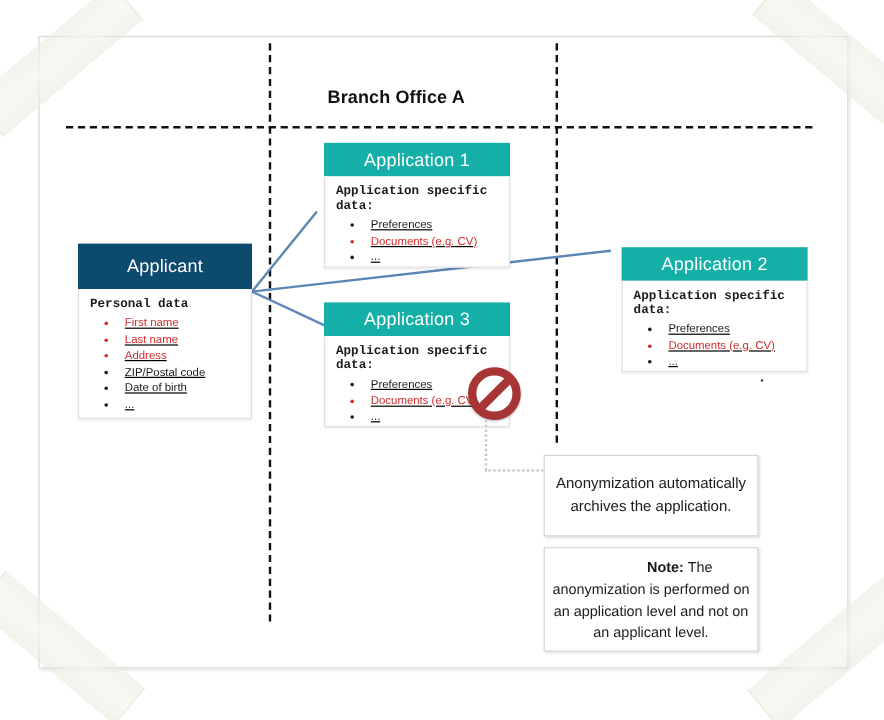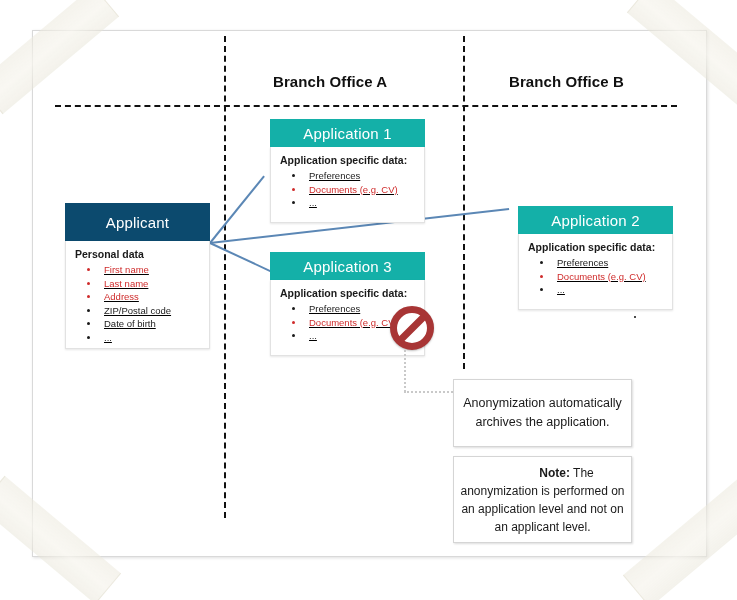--- a/index.html
+++ b/index.html
@@ -45,21 +45,21 @@
   .entity .head{
     color:#ffffff;font-weight:normal;text-align:left;
     display:flex;align-items:center;justify-content:center;
     font-size:15px;letter-spacing:.2px;
   }
   .entity .body{
     background:#ffffff;border:1px solid #e2e2e2;border-top:none;
     box-shadow:0 1px 2px rgba(0,0,0,.10);
     padding:7px 8px 8px 8px;
   }
-  .body-title{font-size:10.5px;font-weight:bold;color:#1a1a1a;margin:0 0 3px 1px;}
+  .body-title{font-size:10.5px;font-weight:bold;color:#1a1a1a;margin:0 0 3px 1px;font-family:Liberation Mono, monospace;}
   ul.datalist{list-style:none;margin:0;padding:0;text-decoration:underline;}
   ul.datalist li{
     font-size:9.5px;color:#1a1a1a;line-height:13.5px;
     position:relative;padding-left:30px;white-space:nowrap;
   }
   ul.datalist li:before{
     content:"";position:absolute;left:13px;top:5px;
     width:3px;height:3px;border-radius:50%;background:#1a1a1a;
   }
   ul.datalist li.red{color:#cf2b2b;}
@@ -120,21 +120,20 @@
 
 <div id="stage">
 
   <div class="paper"></div>
 
   <div class="hdivider"></div>
   <div class="vdivider vdiv-a"></div>
   <div class="vdivider vdiv-b"></div>
 
   <div class="branch-title branch-a">Branch Office A</div>
-  <div class="branch-title branch-b">Branch Office B</div>
 
   <div class="conn" style="left:210px;top:242px;width:86px;transform:rotate(-51deg);"></div>
   <div class="conn" style="left:210px;top:242px;width:301px;transform:rotate(-6.5deg);"></div>
   <div class="conn" style="left:210px;top:242px;width:80px;transform:rotate(25deg);"></div>
 
   <div class="entity" id="applicant">
     <div class="head">Applicant</div>
     <div class="body">
       <div class="body-title">Personal data</div>
       <ul class="datalist">

